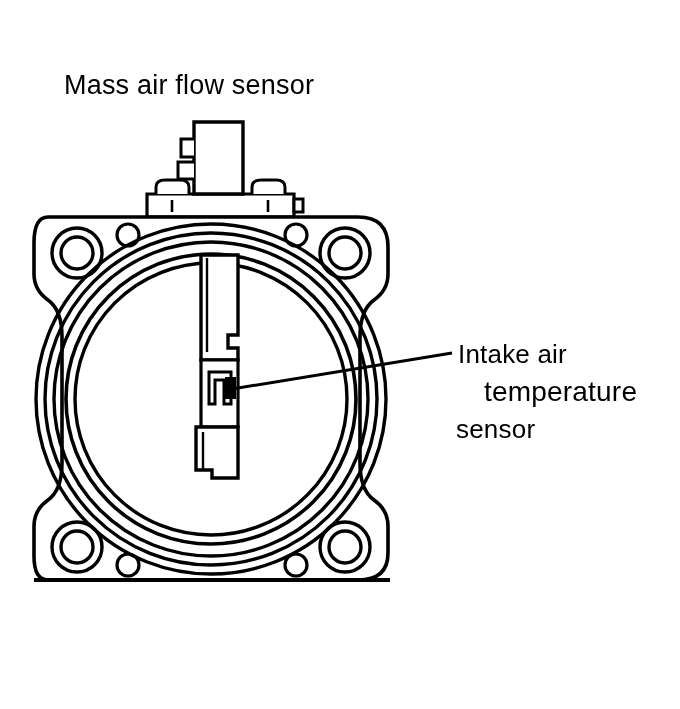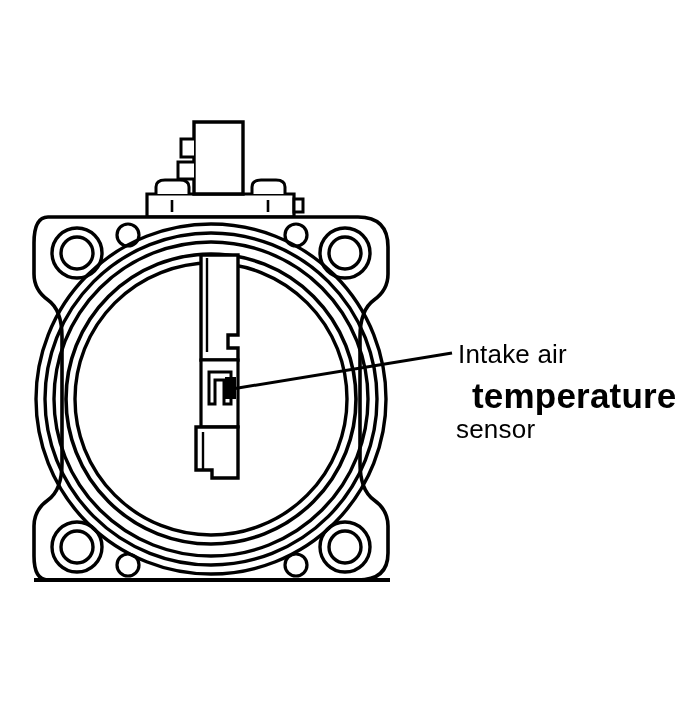--- a/index.html
+++ b/index.html
@@ -44,25 +44,24 @@
     letter-spacing: 0.2px;
   }
   #callout-line-1 {
     left: 458px;
     top: 341px;
     font-size: 26px;
     letter-spacing: 0.2px;
     text-align: center;
   }
   #callout-line-2 {
-    left: 472px;
+    left: 484px;
     top: 378px;
-    font-size: 35px;
+    font-size: 28px;
     letter-spacing: 0.2px;
-    font-weight: bold;
   }
   #callout-line-3 {
     left: 456px;
     top: 416px;
     font-size: 26px;
     letter-spacing: 0.2px;
   }
   #figure-caption {
     left: 36px;
     top: 612px;
@@ -163,19 +162,20 @@
       <rect x="226" y="378" width="9" height="20" fill="#000000" stroke="#000000" stroke-width="2"></rect>
 
       <path d="M 196 427 L 238 427 L 238 478 L 212 478 L 212 470 L 196 470 Z" fill="#ffffff" stroke="#000000" stroke-width="3.4" stroke-linejoin="miter"></path>
       <line x1="203" y1="432" x2="203" y2="470" stroke="#000000" stroke-width="2.4"></line>
     </g>
 
     <line x1="232" y1="389" x2="452" y2="353" stroke="#000000" stroke-width="3"></line>
 
   </svg>
 
+  <div class="txt" id="title-text">Mass air flow sensor</div>
 
   <div class="txt" id="callout-line-1">Intake air</div>
   <div class="txt" id="callout-line-2">temperature</div>
   <div class="txt" id="callout-line-3">sensor</div>
 
 
 </div>
 
 </body></html>

